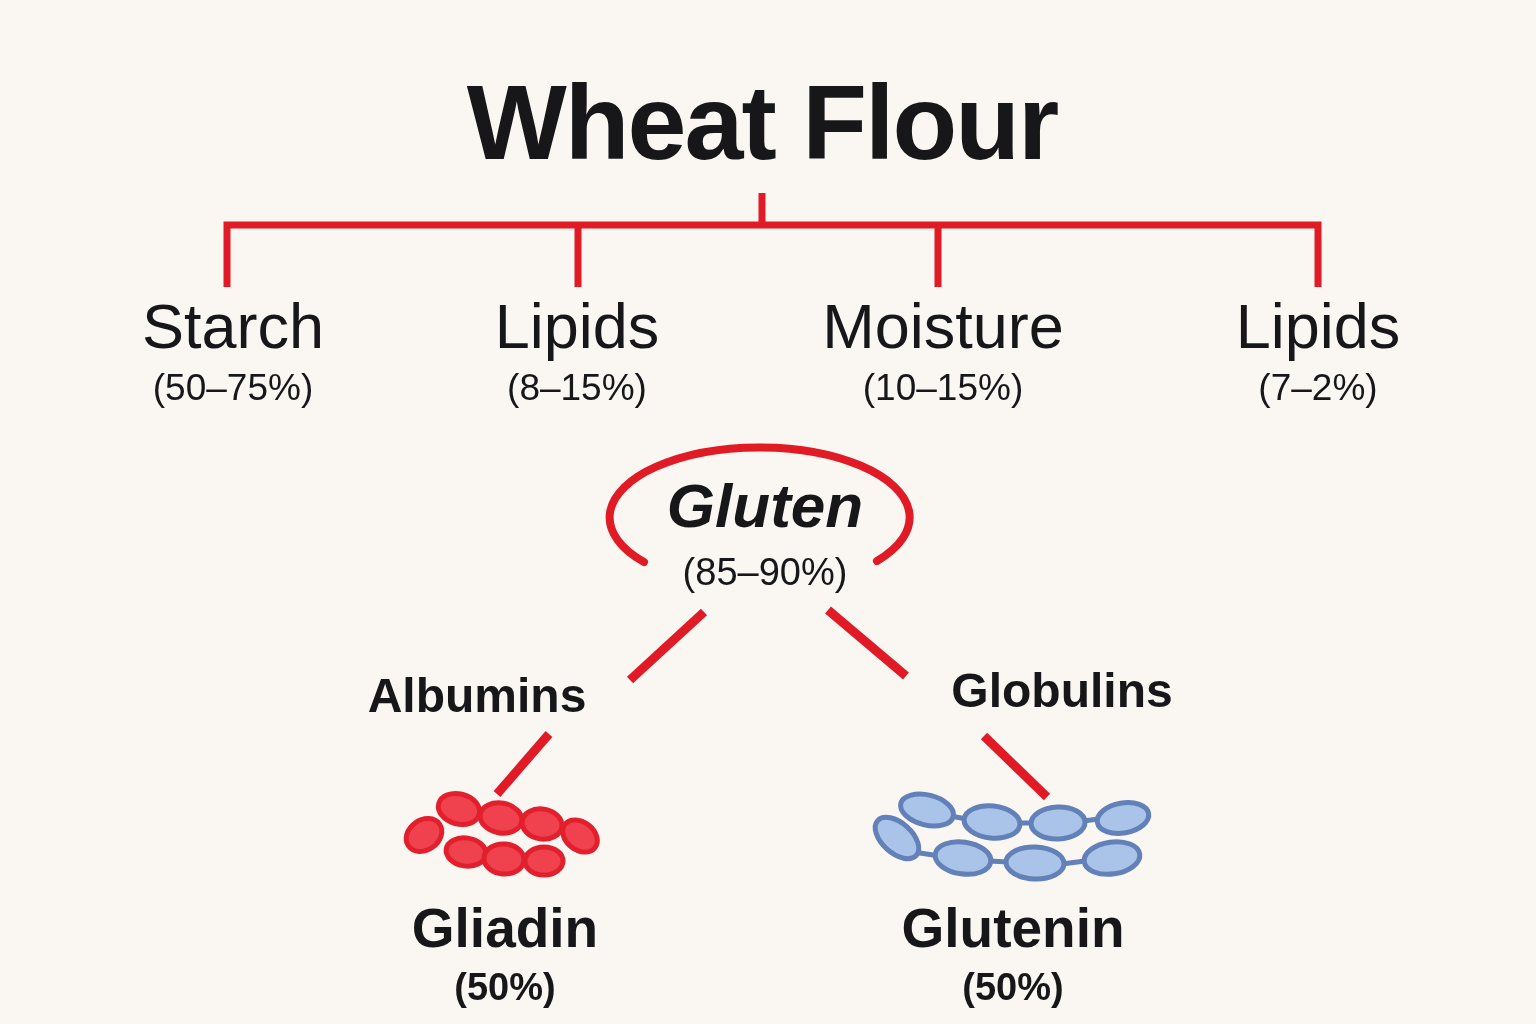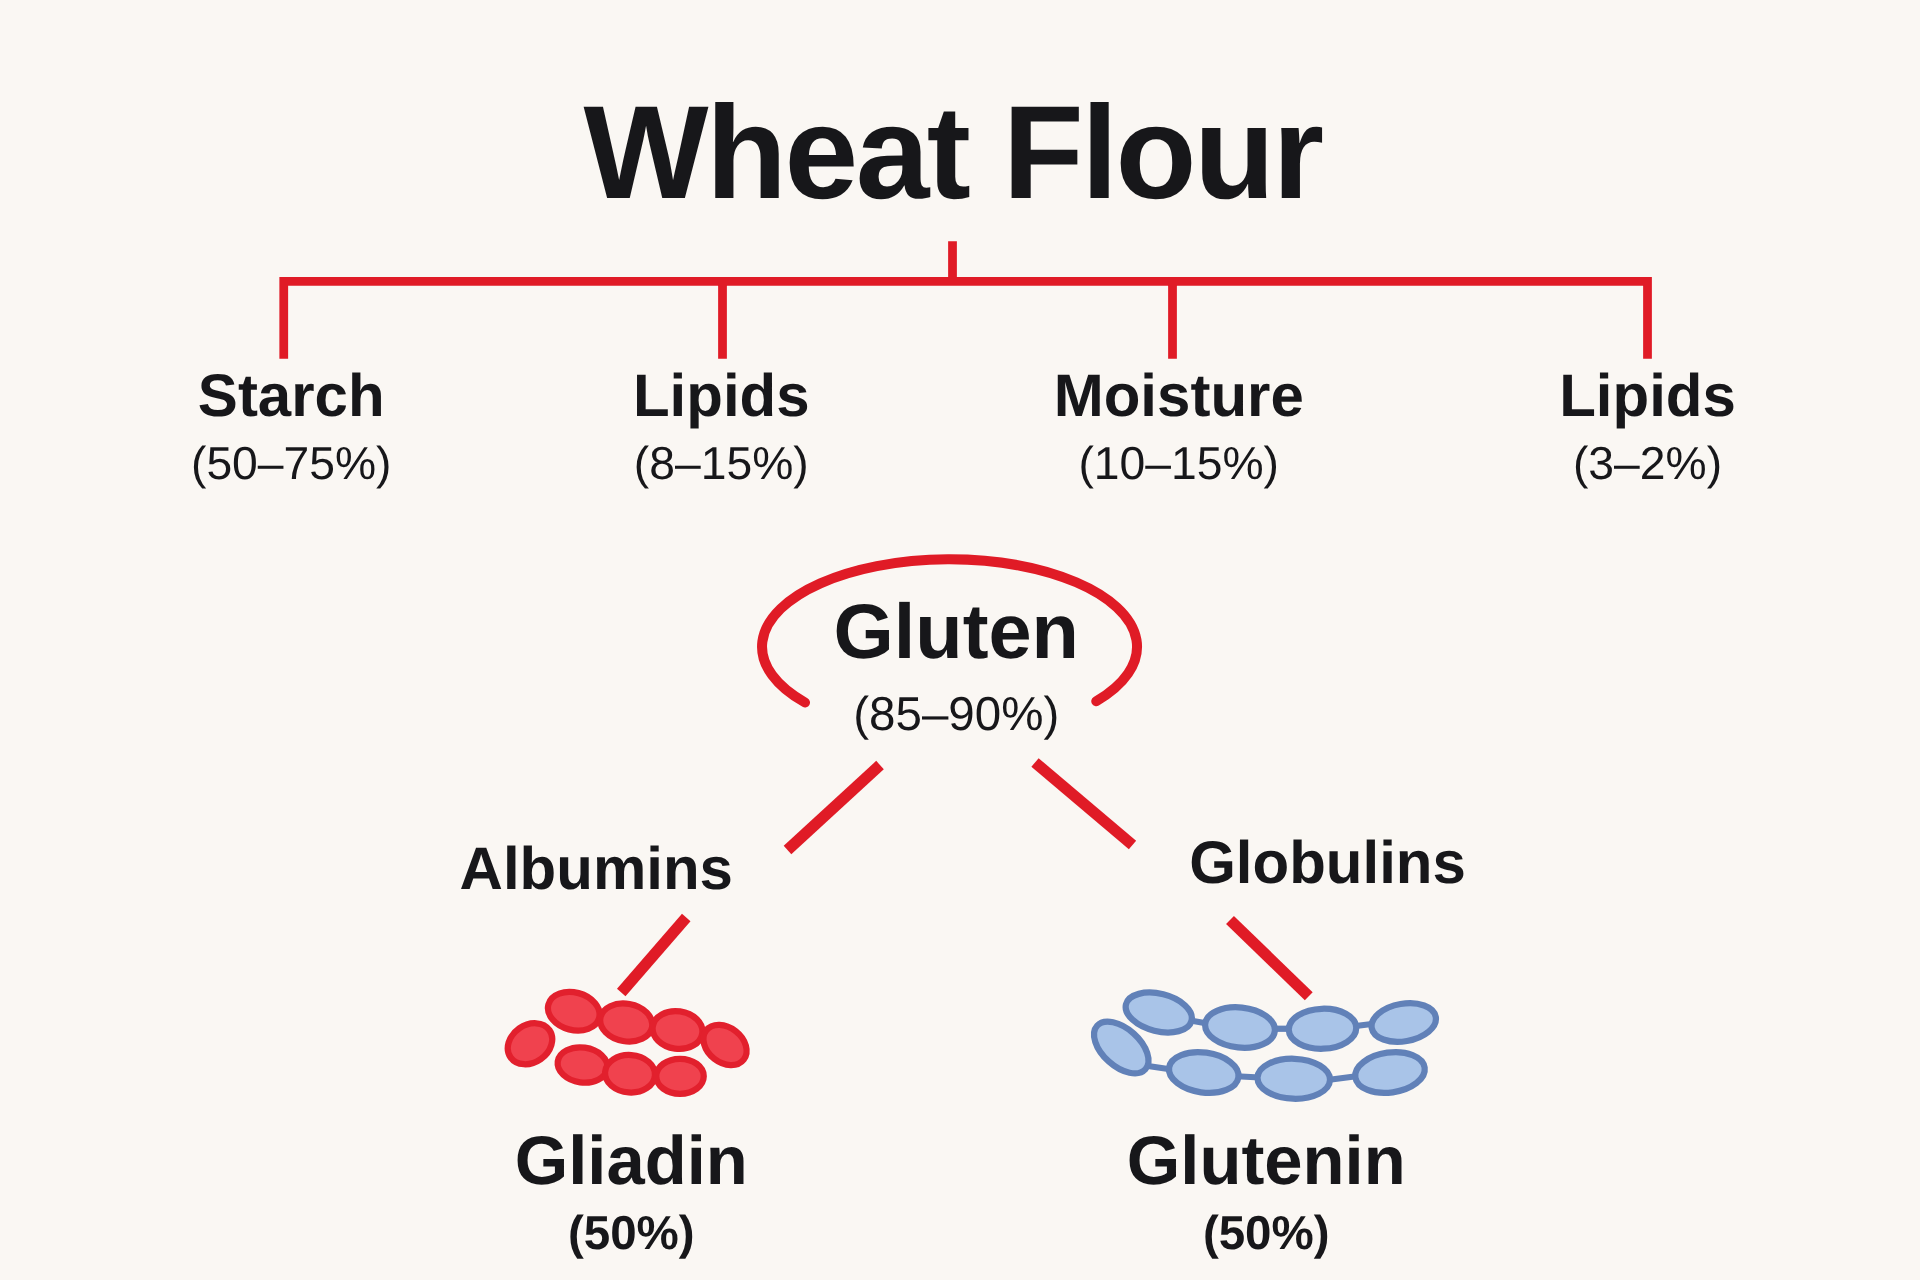--- a/index.html
+++ b/index.html
@@ -18,23 +18,23 @@
     background:var(--background);
     color:var(--text);
     font-family:"Liberation Sans", sans-serif;
     overflow:hidden;
     padding-left:16px;
   }
   svg.layer{position:absolute;left:0;top:0;width:1536px;height:1024px;}
   .stroke-line{stroke:var(--line);fill:none;}
   .label{position:absolute;transform:translateX(-50%);text-align:center;white-space:nowrap;}
   .title{font-size:106px;font-weight:800;letter-spacing:-2px;}
-  .node-name{font-size:48px;font-weight:700;line-height:1.15;}
+  .node-name{font-size:63px;font-weight:400;line-height:1.15;}
   .node-pct{font-size:37px;font-weight:400;line-height:1.1;margin-top:6px;}
-  .gluten-name{font-size:62px;font-weight:700;line-height:1.1;}
+  .gluten-name{font-size:62px;font-weight:700;line-height:1.1;font-style:italic;}
   .gluten-pct{font-size:38px;font-weight:400;line-height:1.1;margin-top:12px;}
   .sub-name{font-size:48px;font-weight:600;line-height:1.1;}
   .mol-name{font-size:55px;font-weight:600;line-height:1.1;}
   .mol-pct{font-size:38px;font-weight:700;line-height:1.1;margin-top:8px;}
 </style>
 </head>
 <body>
 
 <div class="canvas">
 
@@ -95,21 +95,21 @@
   <div class="label" style="left:577px; top:290px;">
     <div class="node-name">Lipids</div>
     <div class="node-pct">(8–15%)</div>
   </div>
   <div class="label" style="left:943px; top:290px;">
     <div class="node-name">Moisture</div>
     <div class="node-pct">(10–15%)</div>
   </div>
   <div class="label" style="left:1318px; top:290px;">
     <div class="node-name">Lipids</div>
-    <div class="node-pct">(3–2%)</div>
+    <div class="node-pct">(7–2%)</div>
   </div>
 
   <div class="label" style="left:765px; top:472px;">
     <div class="gluten-name">Gluten</div>
     <div class="gluten-pct">(85–90%)</div>
   </div>
 
   <div class="label sub-name" style="left:477px; top:670px;">Albumins</div>
   <div class="label sub-name" style="left:1062px; top:665px;">Globulins</div>
 

